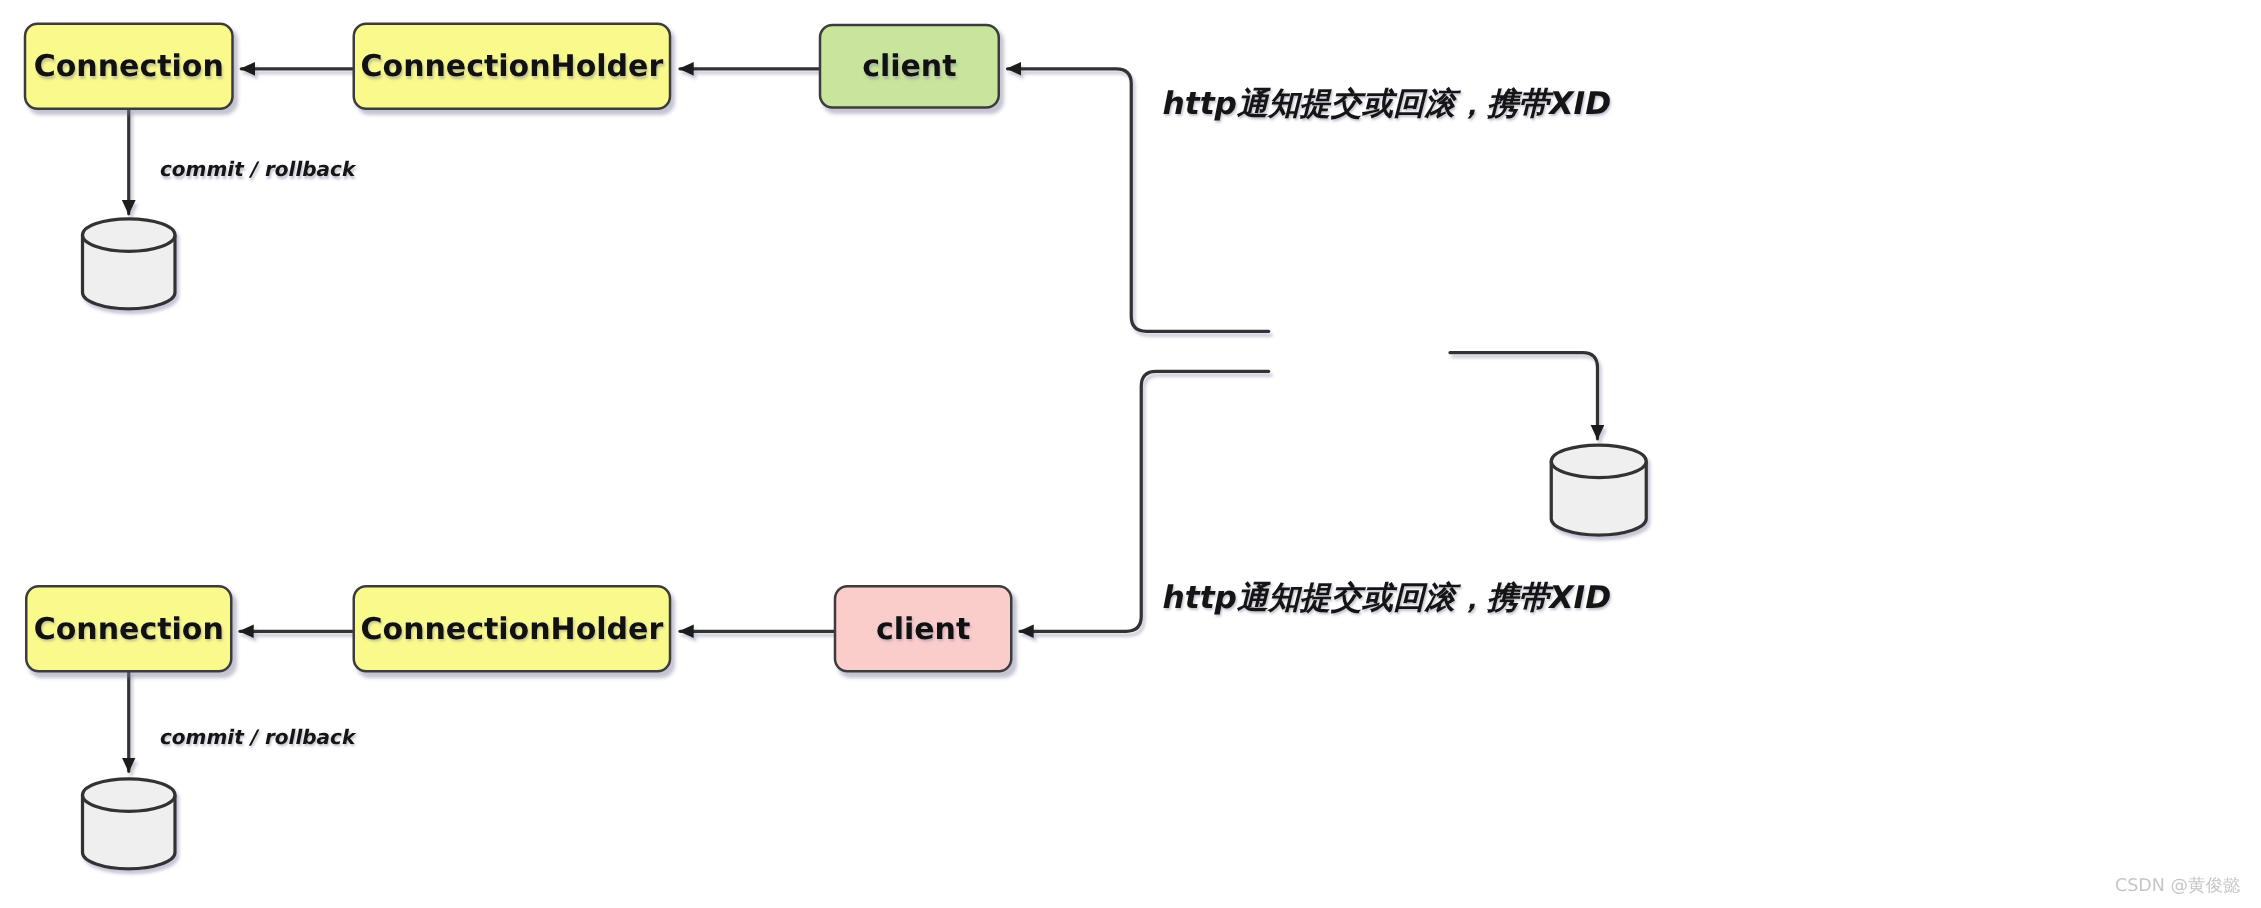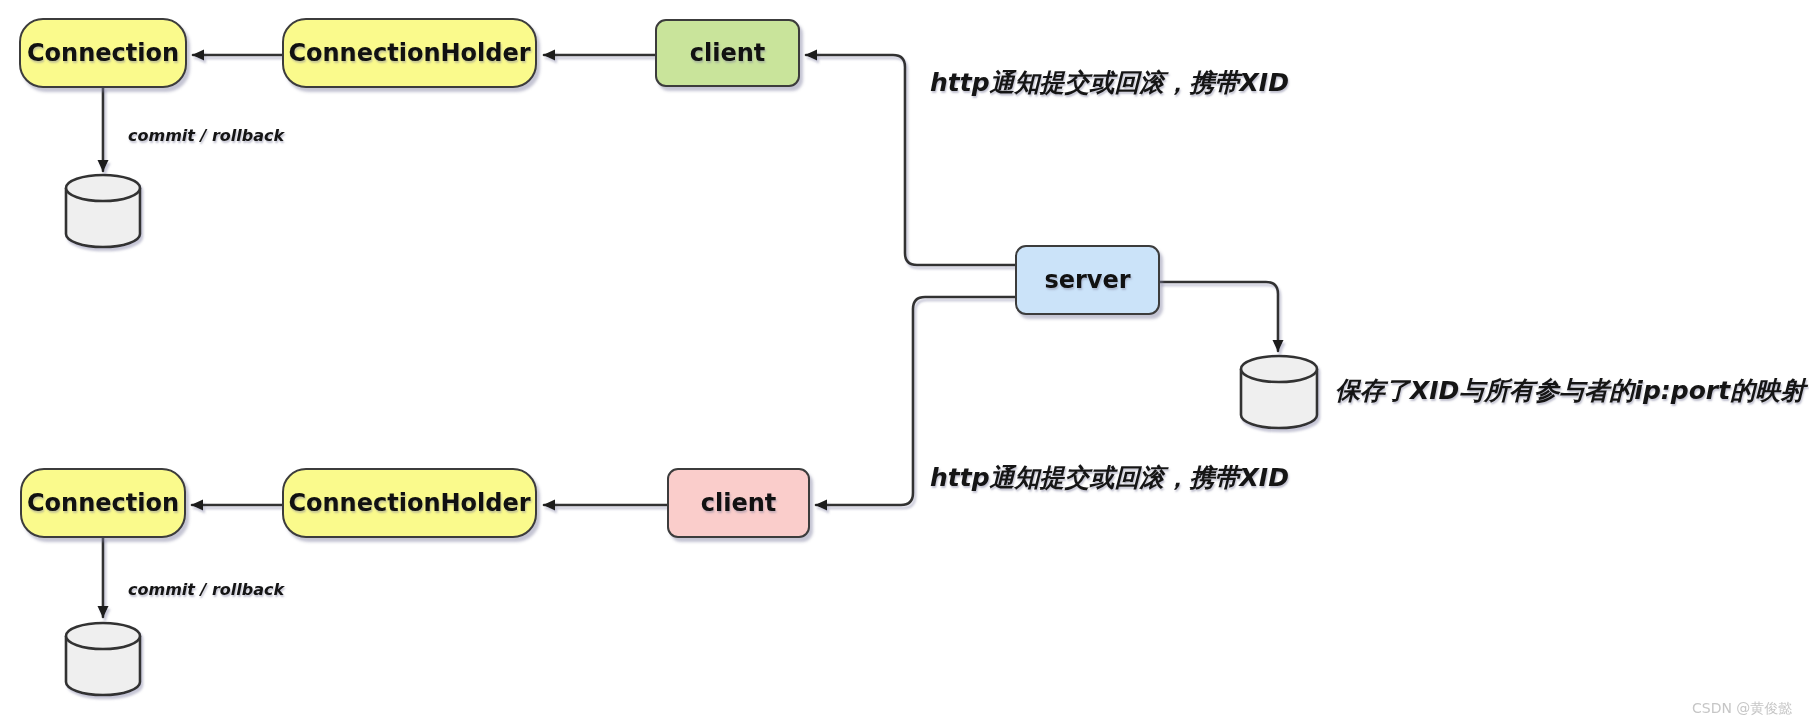--- a/index.html
+++ b/index.html
@@ -13,21 +13,21 @@
   svg.wires .dbfill{fill:var(--database-fill,#efefef);stroke:var(--line,#333);stroke-width:2.6;}
 
   .node{
     position:absolute;display:flex;align-items:center;justify-content:center;
     border:2.6px solid #3c3c3c;border-radius:11px;
     box-shadow:3px 4px 3px rgba(125,125,158,.45);
     font-weight:bold;font-size:24px;color:#111;
     text-shadow:1px 2px 2px rgba(130,130,160,.45);
     box-sizing:border-box;
   }
-  .node--yellow{background:var(--node-yellow,#fafa8c);border-radius:24px;}
+  .node--yellow{background:var(--node-yellow,#fafa8c);}
   .node--green{background:var(--node-green,#c9e49b);}
   .node--pink{background:var(--node-pink,#facdcb);}
   .node--blue{background:var(--node-blue,#cbe3f9);}
 
   .edge-label{
     position:absolute;font-weight:bold;color:#151515;white-space:nowrap;
     text-shadow:1px 2px 2px rgba(130,130,160,.5);
     font-style:italic;
   }
   .edge-label--en{font-size:16px;}
@@ -90,41 +90,37 @@
   </div>
 
   <div class="node node--yellow" style="left:282px;top:18px;width:255px;height:70px;">
     <span>ConnectionHolder</span>
   </div>
 
   <div class="node node--green" style="left:655px;top:19px;width:145px;height:68px;">
     <span>client</span>
   </div>
 
-  <div class="node node--blue" style="left:1015px;top:245px;width:145px;height:70px;">
-    <span>server</span>
-  </div>
 
   <div class="node node--yellow" style="left:20px;top:468px;width:166px;height:70px;">
     <span>Connection</span>
   </div>
 
   <div class="node node--yellow" style="left:282px;top:468px;width:255px;height:70px;">
     <span>ConnectionHolder</span>
   </div>
 
   <div class="node node--pink" style="left:667px;top:468px;width:143px;height:70px;">
     <span>client</span>
   </div>
 
   <div class="edge-label edge-label--en" style="left:128px;top:126px;">commit / rollback</div>
 
   <div class="edge-label edge-label--cn" style="left:930px;top:66px;">http通知提交或回滚，携带XID</div>
 
   <div class="edge-label edge-label--cn" style="left:930px;top:461px;">http通知提交或回滚，携带XID</div>
 
-  <div class="edge-label edge-label--cn" style="left:1335px;top:374px;">保存了XID与所有参与者的ip:port的映射</div>
 
   <div class="edge-label edge-label--en" style="left:128px;top:580px;">commit / rollback</div>
 
   <div class="watermark">CSDN @黄俊懿</div>
 
 </div>
 
 </body></html>

